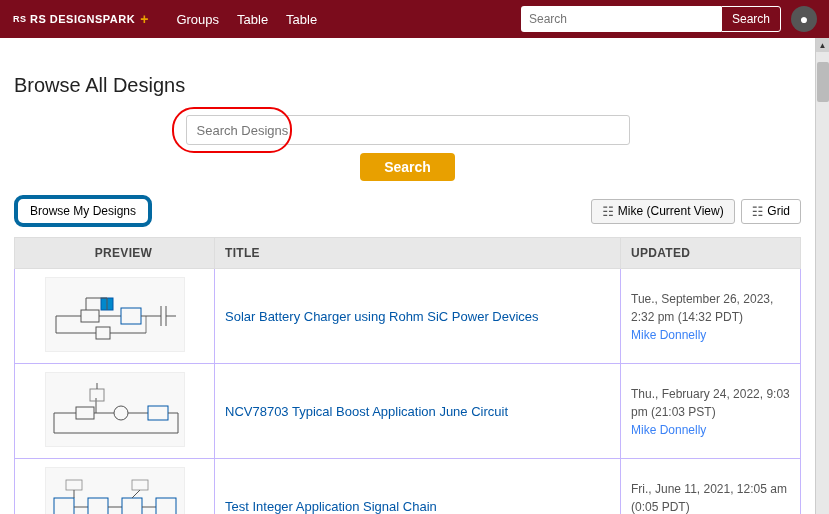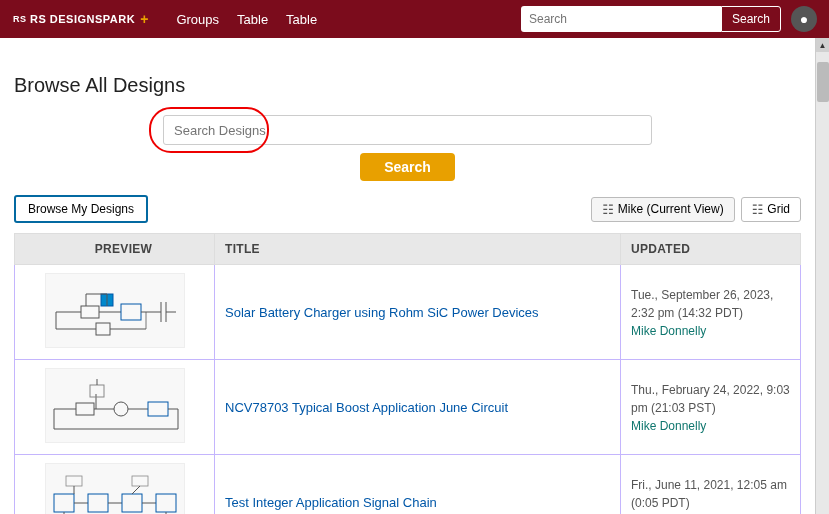--- a/index.html
+++ b/index.html
@@ -98,21 +98,21 @@
     
     .design-search-area {
       display: flex;
       flex-direction: column;
       align-items: center;
       margin-bottom: 14px;
       position: relative;
     }
     .design-search-wrapper {
       position: relative;
-      width: 489px;
+      width: 444px;
     }
     .design-search-input {
       width: 100%;
       height: 30px;
       border: 1px solid #ccc;
       border-radius: 3px;
       padding: 0 10px;
       font-size: 13px;
       color: #999;
       outline: none;
@@ -141,22 +141,22 @@
 
     
     .toolbar {
       display: flex;
       justify-content: space-between;
       align-items: center;
       margin-bottom: 10px;
     }
     .browse-my-designs-btn {
       background: #fff;
-      border: 2px solid #0369a1;
-      border-radius: 3px;
+      border: 4px solid #0369a1;
+      border-radius: 9px;
       padding: 5px 12px;
       font-size: 12px;
       cursor: pointer;
     }
     .view-buttons {
       display: flex;
       gap: 6px;
       align-items: center;
     }
     .view-btn {
@@ -225,21 +225,21 @@
       color: #0057a8;
       text-decoration: none;
       font-size: 13px;
     }
     .updated-date {
       font-size: 12px;
       color: #555;
       line-height: 1.5;
     }
     .updated-author {
-      color: #0f766e;
+      color: #3b82f6;
       font-size: 12px;
       margin-top: 2px;
     }
 
     .page-wrapper {
       width: 829px;
       min-height: 514px;
       position: relative;
       display: flex;
       flex-direction: column;

